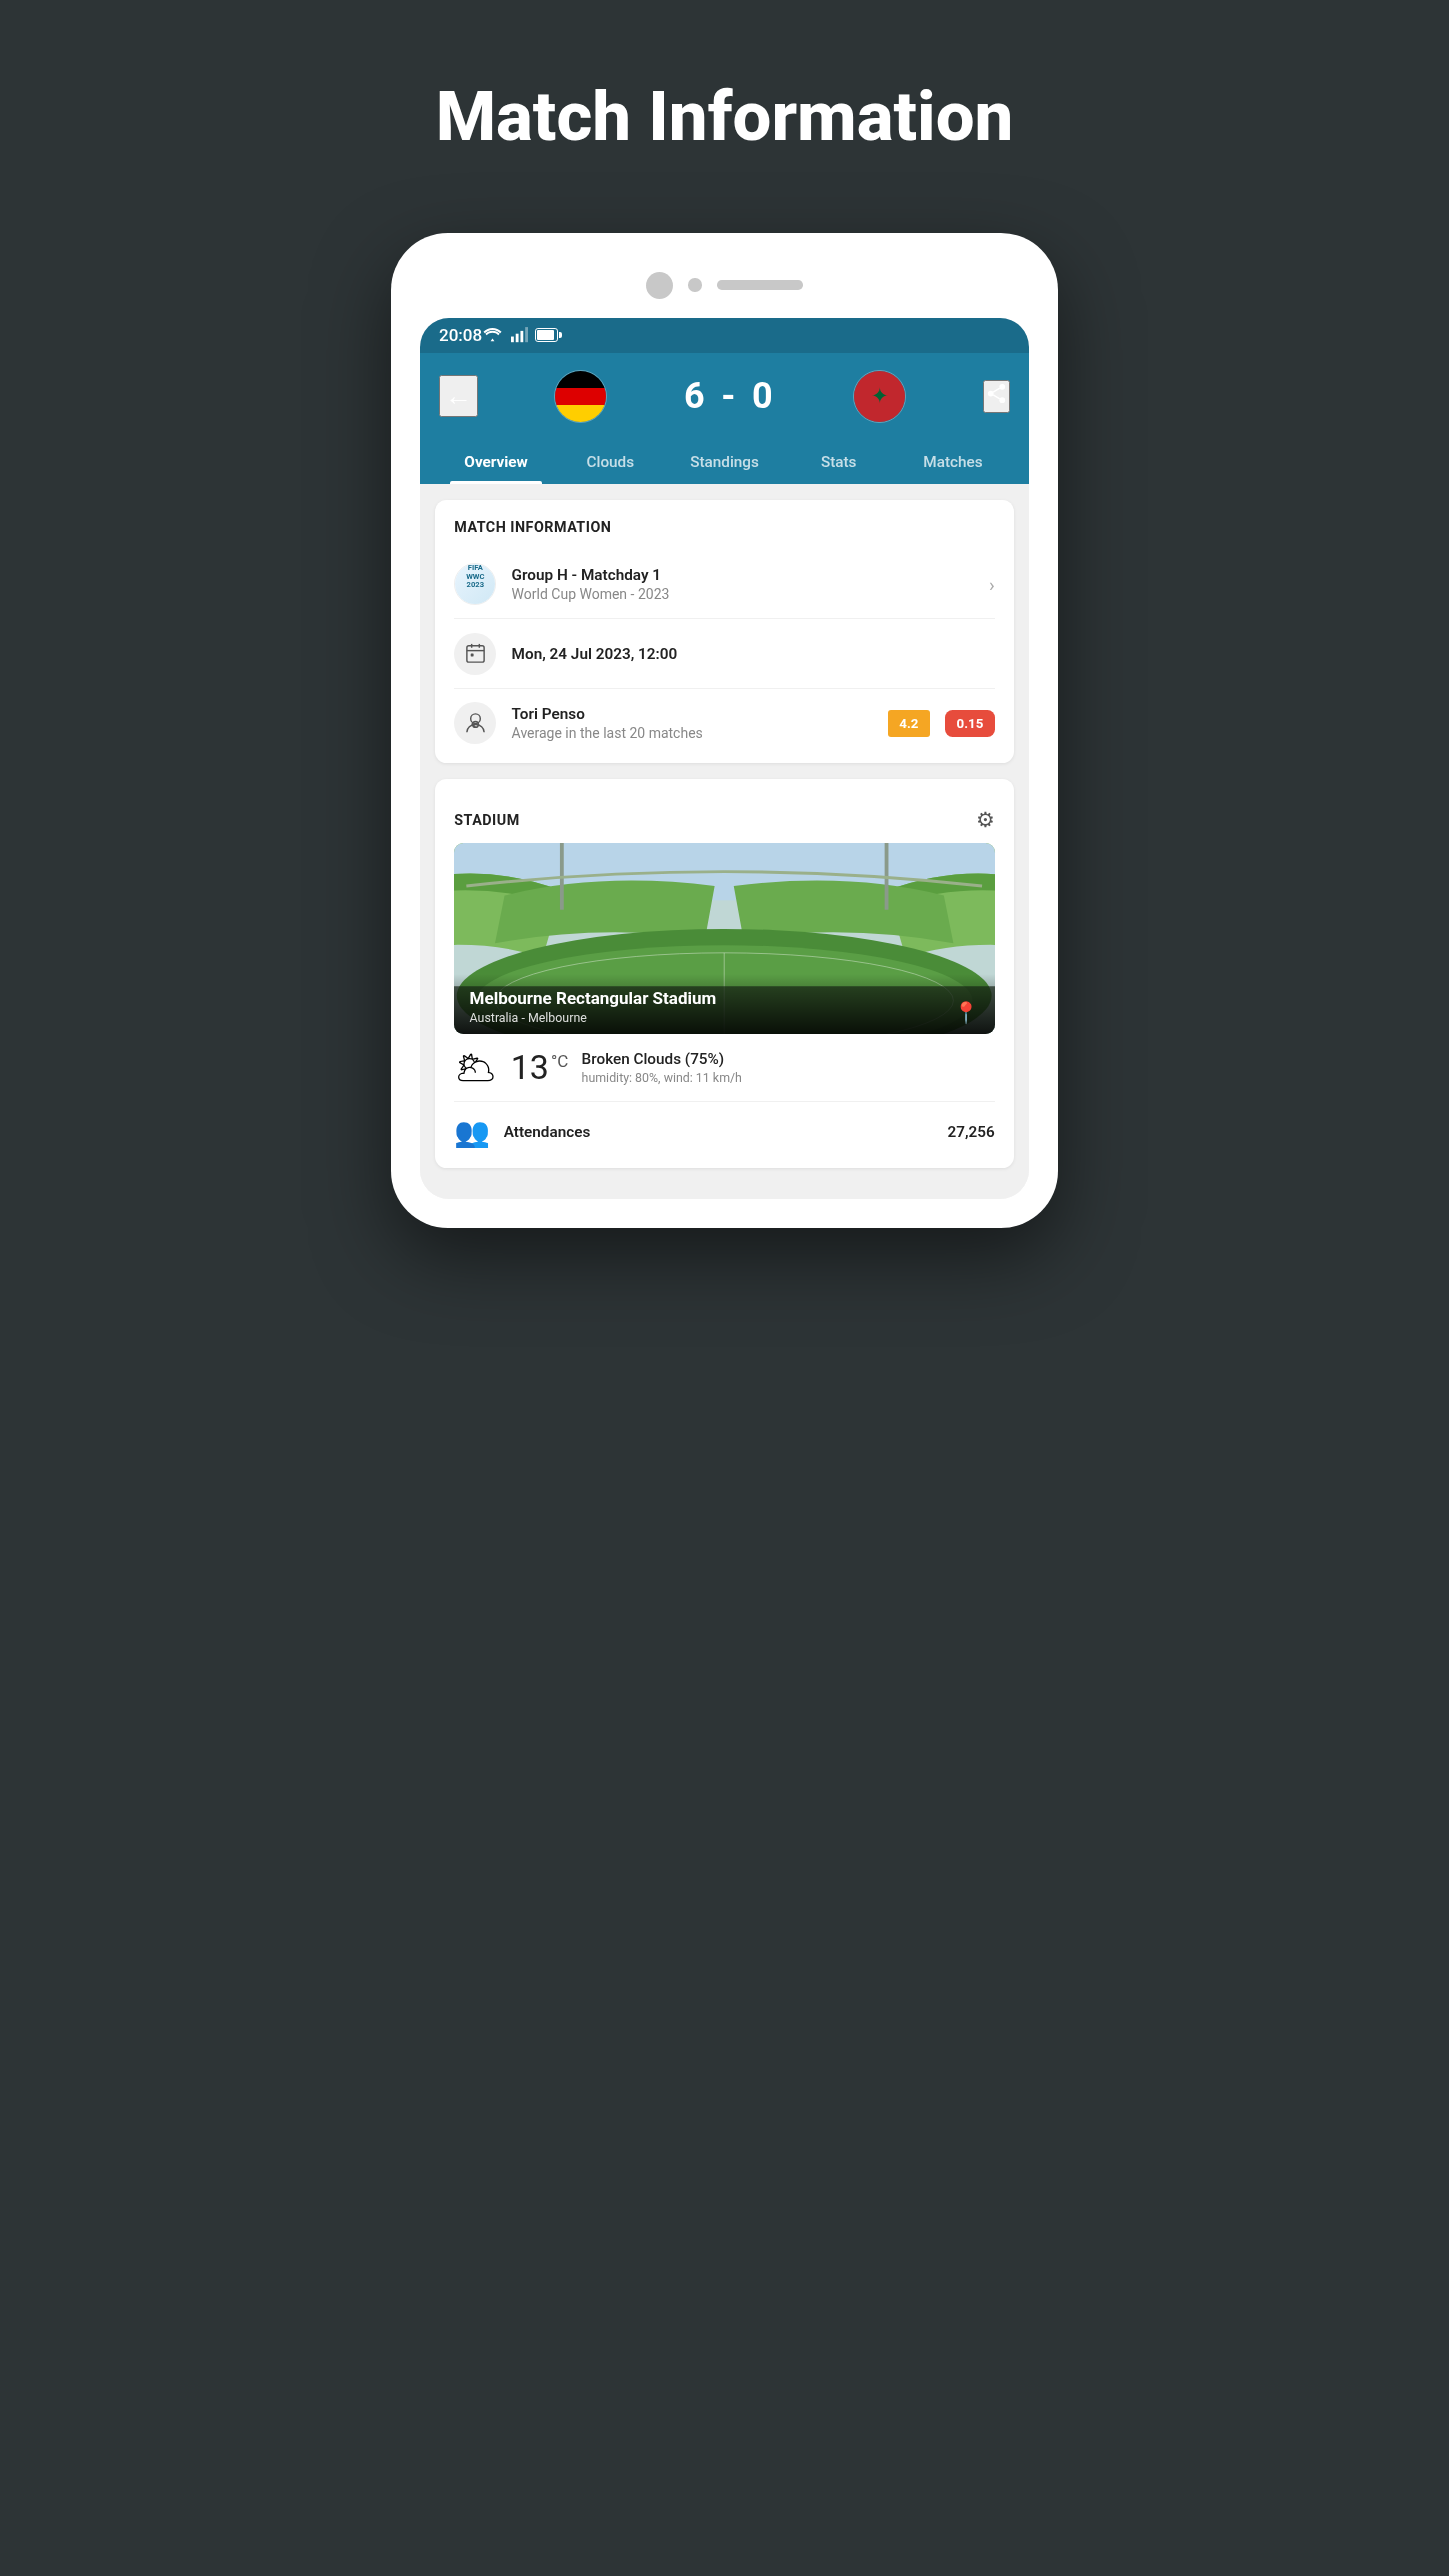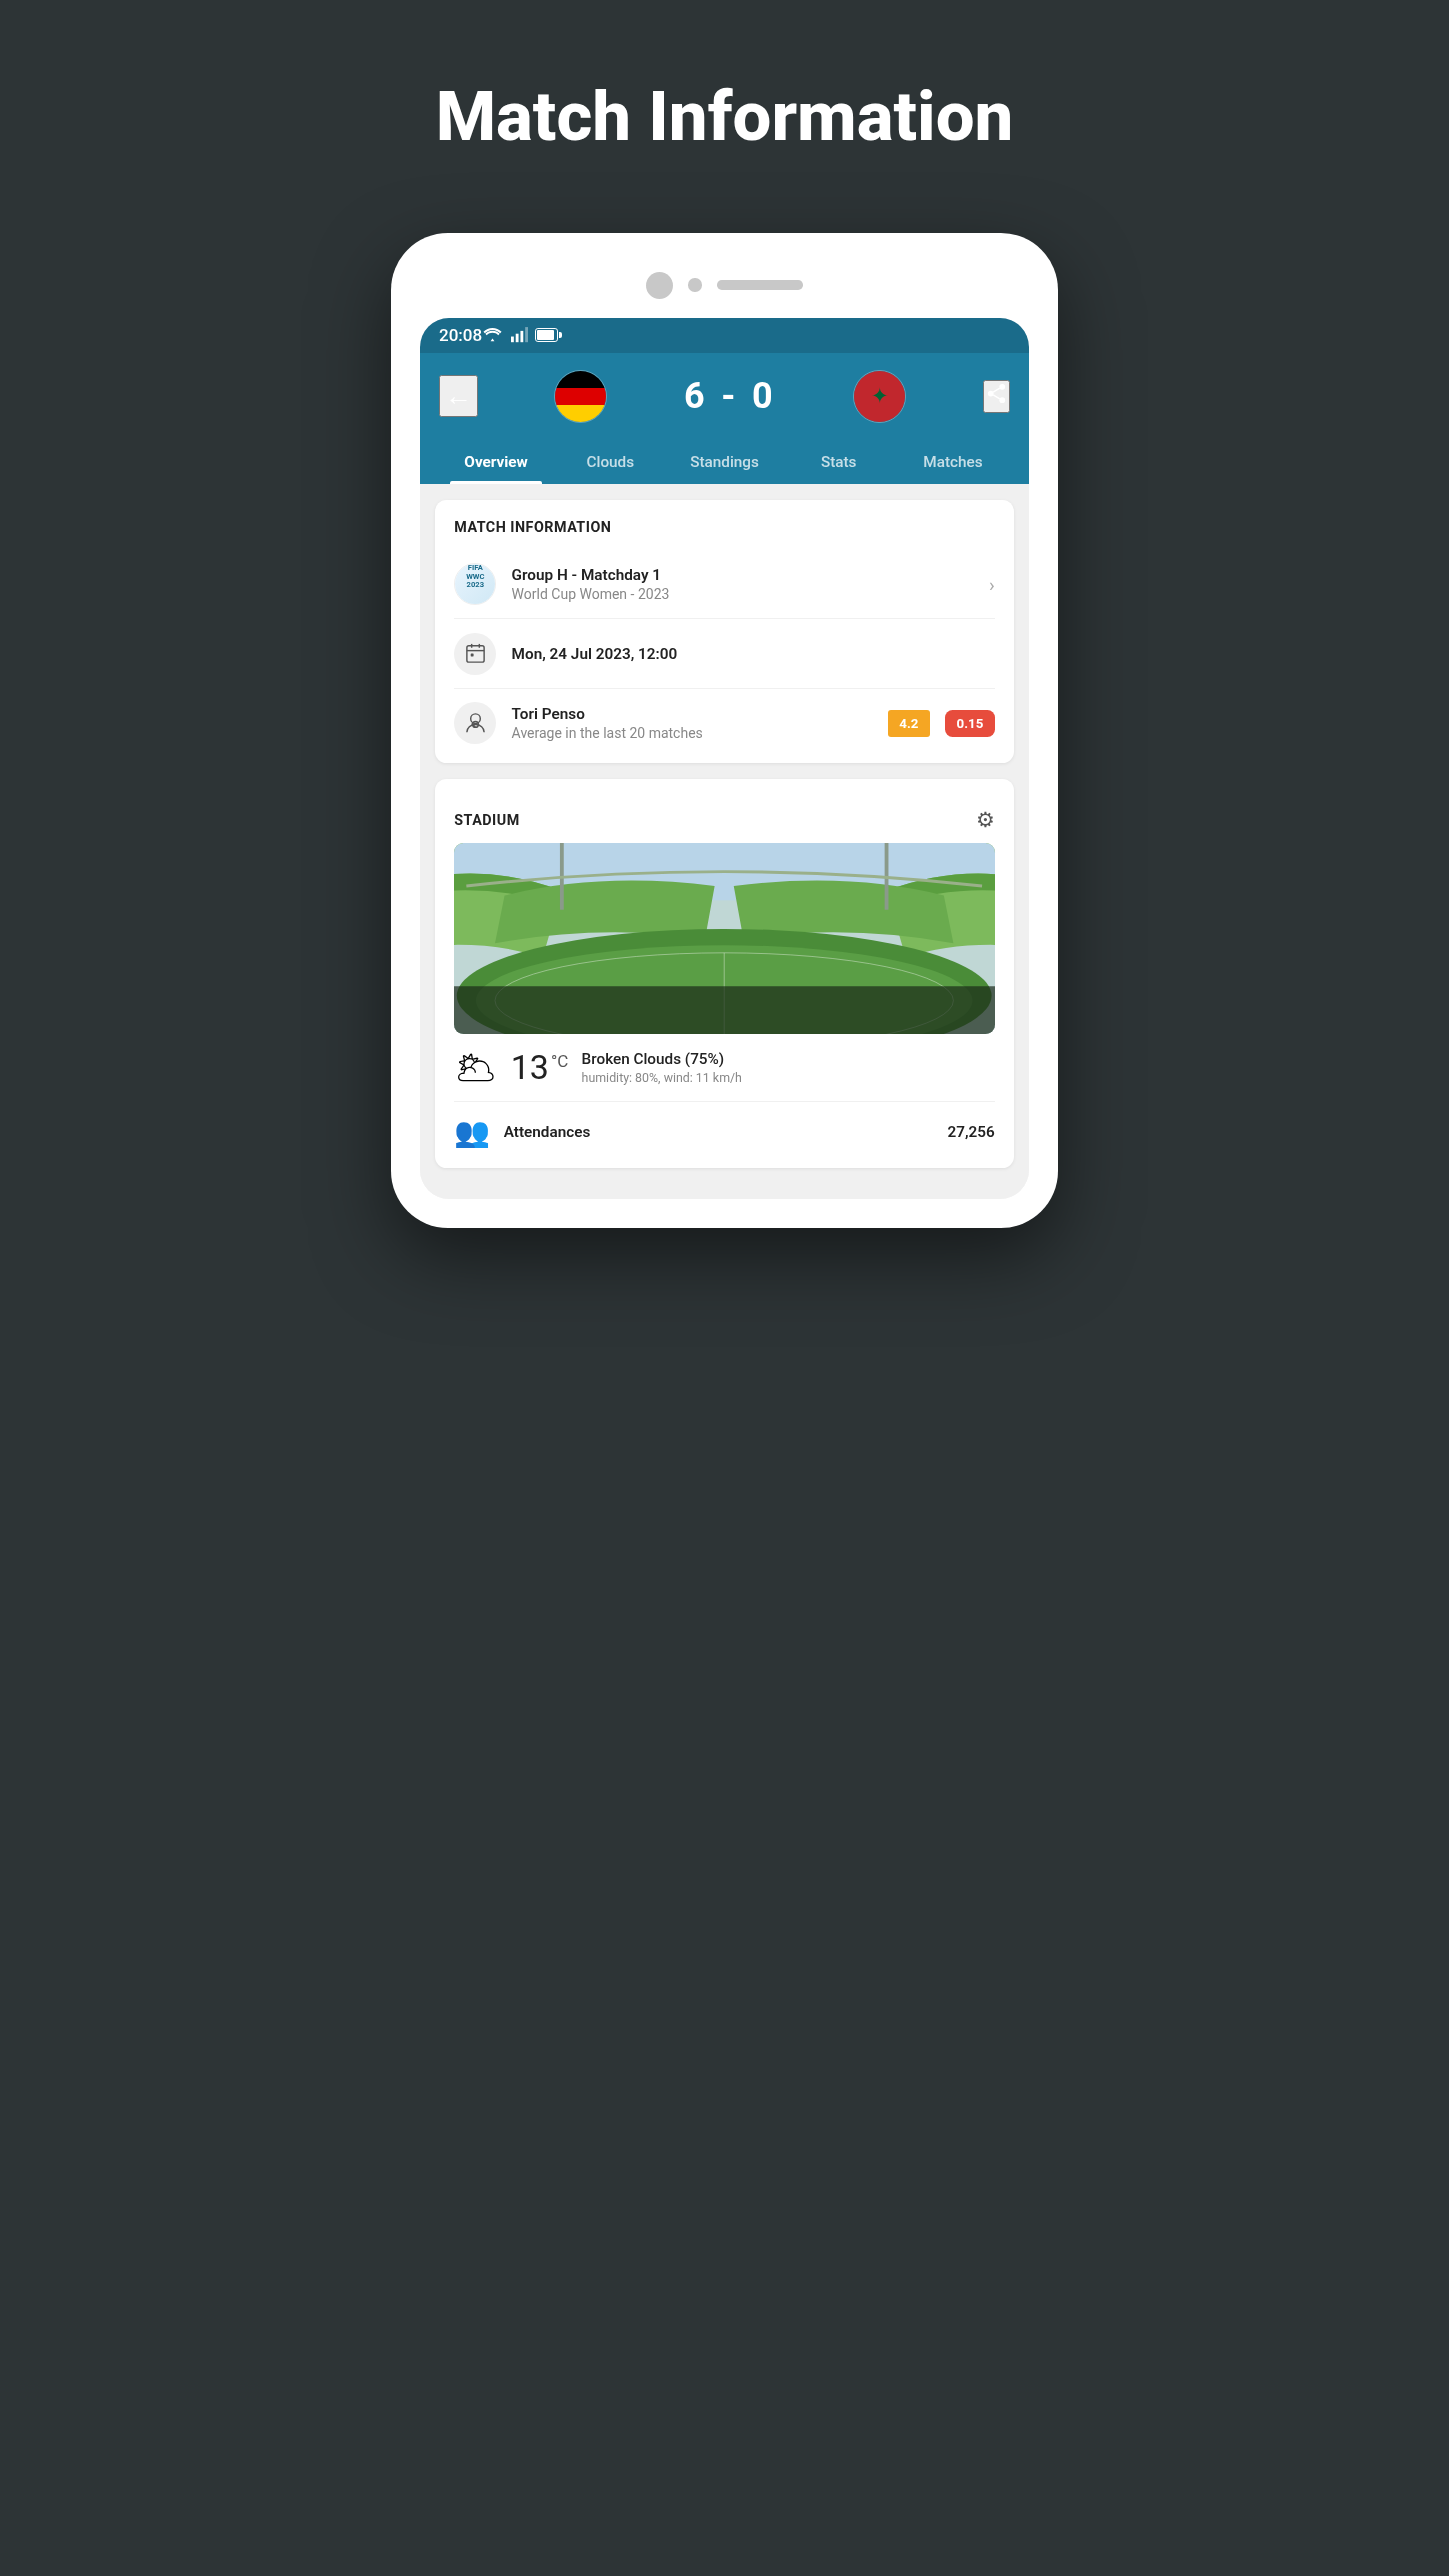--- a/index.html
+++ b/index.html
@@ -638,20 +638,27 @@
             <line x1="330" y1="115" x2="330" y2="215" stroke="white" stroke-width="1" opacity="0.4"></line>
 
             <line x1="160" y1="0" x2="160" y2="70" stroke="#8a9a8a" stroke-width="4"></line>
             <line x1="500" y1="0" x2="500" y2="70" stroke="#8a9a8a" stroke-width="4"></line>
 
             <path d="M60 45 Q330 15 600 45" stroke="#9ab08a" stroke-width="3" fill="none"></path>
 
             <rect x="0" y="150" width="660" height="50" fill="#1a2a18" opacity="0.7"></rect>
           </svg>
 
+          <div class="stadium-overlay">
+            <div>
+              <div class="stadium-name">Melbourne Rectangular Stadium</div>
+              <div class="stadium-location">Australia - Melbourne</div>
+            </div>
+            <span class="location-pin">📍</span>
+          </div>
         </div>
 
         <div class="weather-row">
           <span class="weather-icon">🌥</span>
           <div class="temp-display">
             <span class="temp-number">13</span>
             <span class="temp-unit">°C</span>
           </div>
           <div class="weather-desc">
             <div class="weather-main">Broken Clouds (75%)</div>

